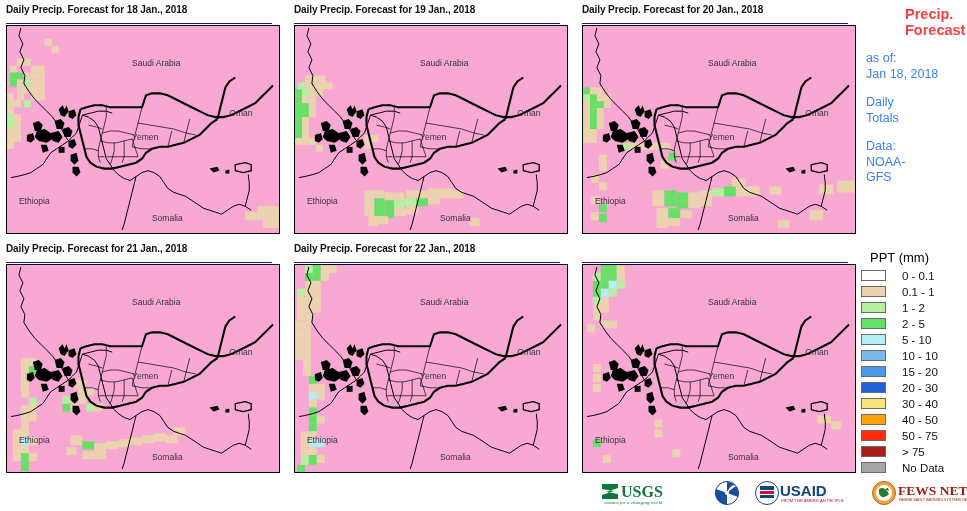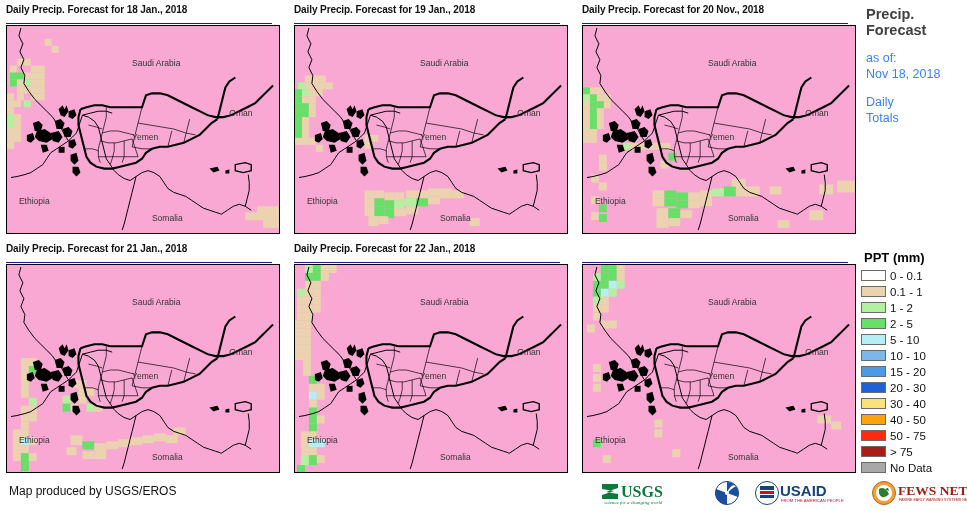--- a/index.html
+++ b/index.html
@@ -23,34 +23,34 @@
   .map-frame{
     position:absolute;border:1.5px solid #000;background:#f9a8d4;
     overflow:hidden;box-sizing:border-box;
   }
   .map-inner{position:absolute;left:0;top:0;width:100%;height:100%;}
   .map-inner svg{display:block;width:100%;height:100%;}
 
   
   .info{position:absolute;left:866px;top:6px;width:101px;}
   .info-title{
-    font-size:14.5px;font-weight:bold;color:#404040;line-height:16px;
+    font-size:14.5px;font-weight:bold;color:#ef4444;line-height:16px;margin-left:39px;
   }
   .info-block{
     margin-top:13px;font-size:12.5px;color:#3b82f6;line-height:15.5px;
   }
 
   
   .legend{position:absolute;left:861px;top:250px;width:106px;}
   .legend-title{
-    font-size:13px;font-weight:bold;color:#000;margin-bottom:3px;
-    margin-left:3px;
+    font-size:13px;font-weight:normal;color:#000;margin-bottom:3px;
+    margin-left:9px;
   }
   .legend-row{
-    display:flex;align-items:center;height:15px;margin-bottom:1px;
+    display:flex;align-items:center;height:15px;margin-bottom:1px;gap:12px;
   }
   .swatch{
     width:25px;height:11px;border:1px solid #6b6b6b;box-sizing:border-box;
     flex:0 0 auto;
   }
   .legend-label{
     margin-left:4px;font-size:11.5px;color:#111;white-space:nowrap;
   }
 
   
@@ -306,21 +306,21 @@
             <text x="126" y="115">Yemen</text>
             <text x="12" y="180">Ethiopia</text>
             <text x="146" y="197">Somalia</text>
           </g>
         </svg>
       </div>
     </div>
   </div>
 
   <div class="panel" style="left:582px;top:4px;width:274px;height:230px;">
-    <div class="panel-title">Daily Precip. Forecast for 20 Nov., 2018</div>
+    <div class="panel-title">Daily Precip. Forecast for 20 Jan., 2018</div>
     <div class="panel-title-rule" style="top:19px;width:266px;"></div>
     <div class="map-frame" style="left:0;top:21px;width:274px;height:209px;">
       <div class="map-inner">
         <svg viewBox="0 0 274 209" preserveAspectRatio="none">
           <g>
             <rect x="0" y="62" width="7" height="7" fill="#66e066"></rect>
             <rect x="7" y="62" width="7" height="7" fill="#ebd3b0"></rect>
             <rect x="14" y="62" width="7" height="7" fill="#ebd3b0"></rect>
             <rect x="0" y="69" width="7" height="7" fill="#b5f0a0"></rect>
             <rect x="7" y="69" width="7" height="7" fill="#66e066"></rect>
@@ -796,26 +796,31 @@
     </div>
   </div>
 
   <div class="info">
     <div class="info-title">
       <div>Precip.</div>
       <div>Forecast</div>
     </div>
     <div class="info-block">
       <div>as of:</div>
-      <div>Nov 18, 2018</div>
+      <div>Jan 18, 2018</div>
     </div>
     <div class="info-block">
       <div>Daily</div>
       <div>Totals</div>
     </div>
+    <div class="info-block">
+      <div>Data:</div>
+      <div>NOAA-</div>
+      <div>GFS</div>
+    </div>
   </div>
 
   <div class="legend">
     <div class="legend-title">PPT (mm)</div>
     <div id="legend-rows">
         <div class="legend-row">
           <span class="swatch" style="background: rgb(255, 255, 255);"></span>
           <span class="legend-label">0 - 0.1</span>
         </div>
         <div class="legend-row">
@@ -862,21 +867,20 @@
           <span class="swatch" style="background: rgb(168, 29, 24);"></span>
           <span class="legend-label">&gt; 75</span>
         </div>
         <div class="legend-row">
           <span class="swatch" style="background: rgb(168, 168, 168);"></span>
           <span class="legend-label">No Data</span>
         </div>
       </div>
   </div>
 
-  <div class="footer-credit">Map produced by USGS/EROS</div>
 
   <div class="logos">
     <div class="logo">
       <svg width="100" height="26" viewBox="0 0 100 26">
         <path d="M2 4 L18 4 L18 8 L6 12 L18 14 L18 19 L2 19 L2 15 L14 11 L2 9 Z" fill="#0a7a3c"></path>
         <text x="21" y="17" font-family="Liberation Serif, serif" font-size="16" font-weight="bold" fill="#0a7a3c">USGS</text>
         <text x="4" y="24" font-family="Liberation Serif, serif" font-size="5" font-style="italic" fill="#0a7a3c">science for a changing world</text>
       </svg>
     </div>
     <div class="logo">

